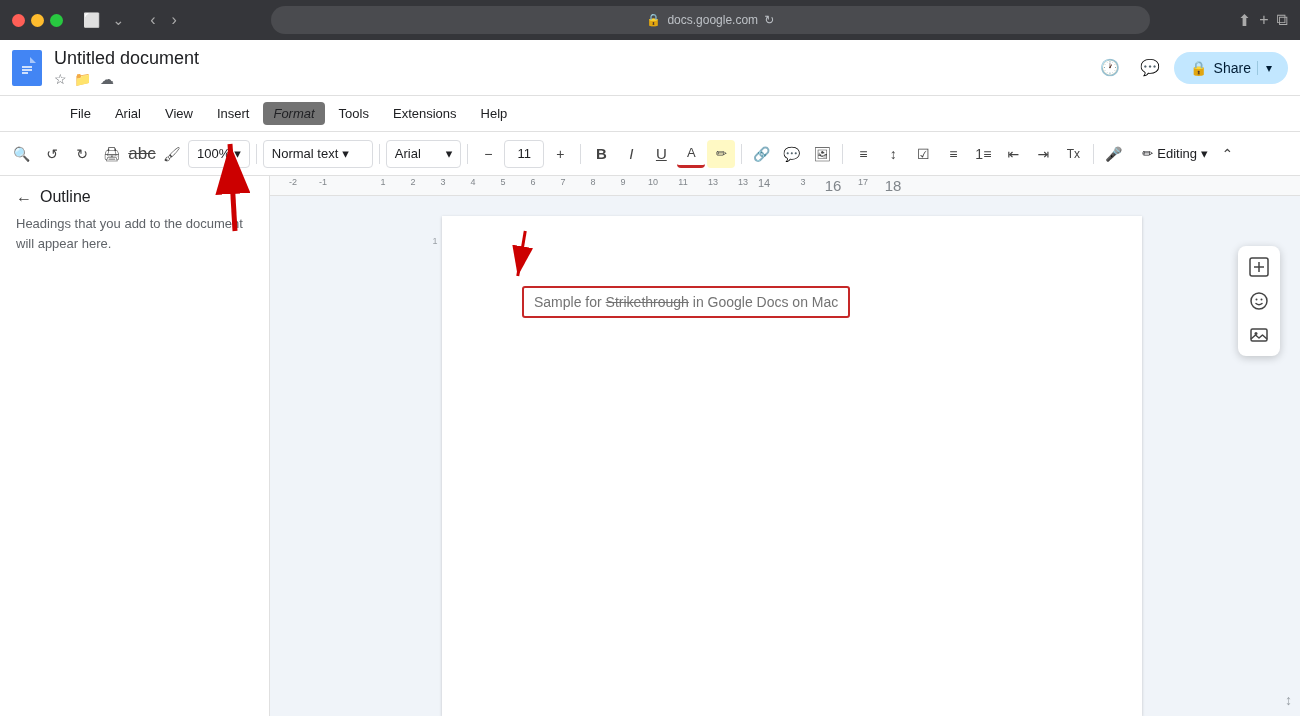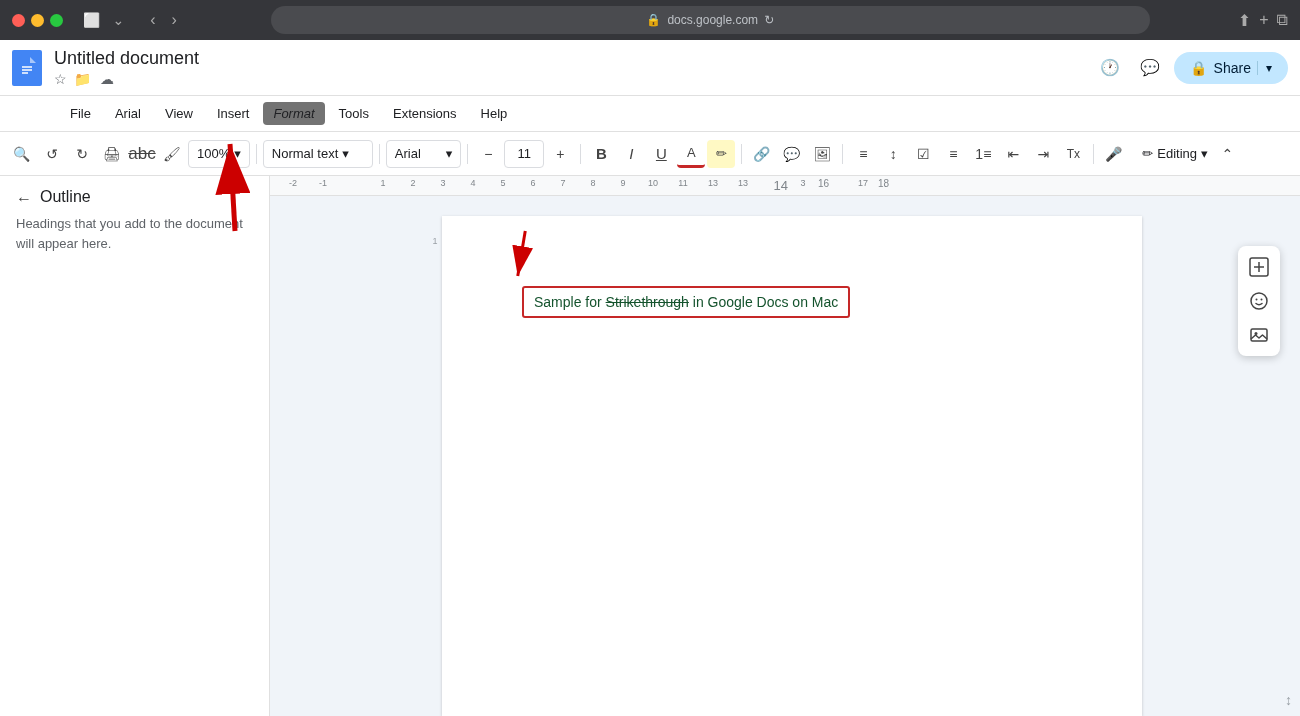--- a/index.html
+++ b/index.html
@@ -218,21 +218,21 @@
     }
 
     
     .text-box-highlight {
       border: 2px solid #c62828;
       border-radius: 3px;
       padding: 6px 10px;
       display: inline-block;
       font-size: 14px;
       font-family: Arial, sans-serif;
-      color: #14532d;
+      color: #737373;
       margin-top: 10px;
     }
     .strikethrough { text-decoration: line-through; }
 
     
     .float-actions {
       position: absolute;
       right: 20px;
       top: 50px;
       display: flex;
@@ -436,25 +436,25 @@
         <span style="font-size:9px;color:#80868b;width:30px;text-align:center;">4</span>
         <span style="font-size:9px;color:#80868b;width:30px;text-align:center;">5</span>
         <span style="font-size:9px;color:#80868b;width:30px;text-align:center;">6</span>
         <span style="font-size:9px;color:#80868b;width:30px;text-align:center;">7</span>
         <span style="font-size:9px;color:#80868b;width:30px;text-align:center;">8</span>
         <span style="font-size:9px;color:#80868b;width:30px;text-align:center;">9</span>
         <span style="font-size:9px;color:#80868b;width:30px;text-align:center;">10</span>
         <span style="font-size:9px;color:#80868b;width:30px;text-align:center;">11</span>
         <span style="font-size:9px;color:#80868b;width:30px;text-align:center;">13</span>
         <span style="font-size:9px;color:#80868b;width:30px;text-align:center;">13</span>
-        <span style="font-size:13px;color:#80868b;width:30px;text-align:right;">14</span>
+        <span style="font-size:11px;color:#80868b;width:30px;text-align:left;">14</span>
         <span style="font-size:9px;color:#80868b;width:30px;text-align:center;">3</span>
-        <span style="font-size:10px;color:#80868b;width:30px;">16</span>
+        <span style="font-size:15px;color:#80868b;width:30px;text-align:center;">16</span>
         <span style="font-size:9px;color:#80868b;width:30px;text-align:center;">17</span>
-        <span style="font-size:10px;color:#80868b;width:30px;">18</span>
+        <span style="font-size:15px;color:#80868b;width:30px;text-align:center;">18</span>
       </div>
     </div>
 
     <div class="doc-area" style="margin-top:20px;">
 
       <div class="page-left-bar">
         <span style="font-size:9px;color:#9aa0a6;">1</span>
       </div>
 
       <div class="doc-page">

